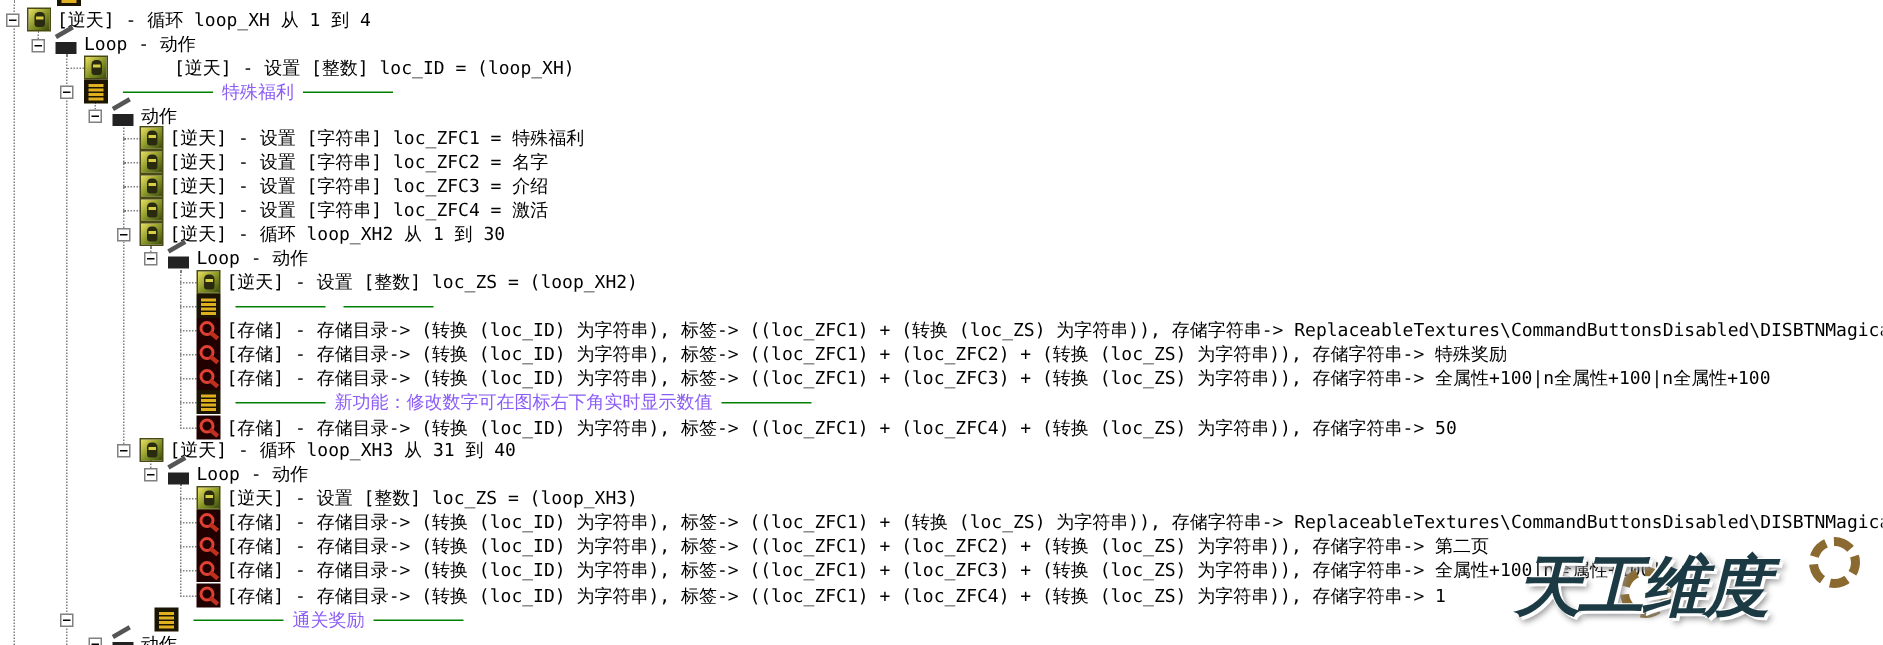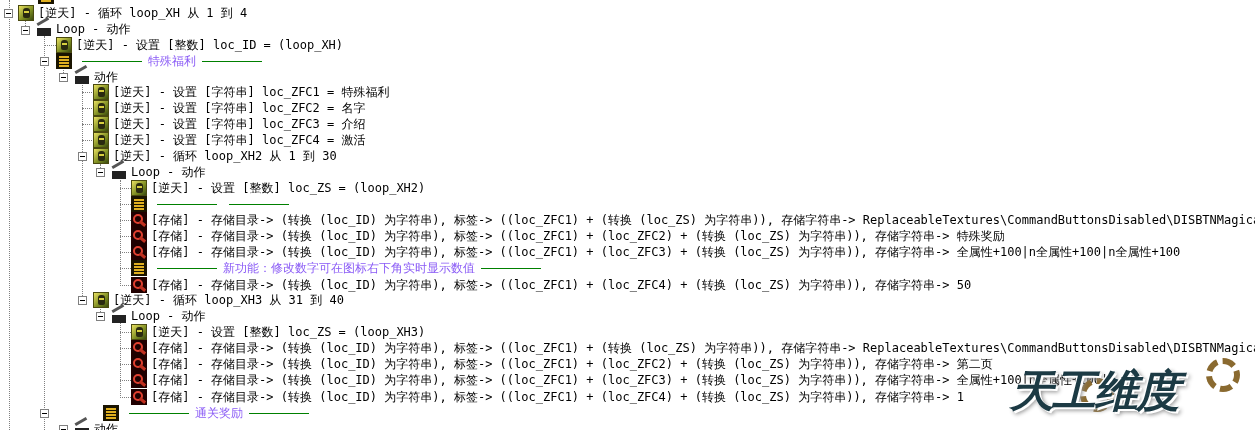--- a/index.html
+++ b/index.html
@@ -56,21 +56,21 @@
     <span class="txt">[逆天] - 循环 loop_XH 从 1 到 4</span>
   </div>
 
   <div class="expander" style="left:21px;top:26px;"></div>
   <div class="row" style="left:36px;top:21px;">
     <span class="icon icon-clap"></span>
     <span class="txt">Loop - 动作</span>
   </div>
 
   <div class="hline" style="left:44px;top:45px;width:12px;"></div>
-  <div class="row" style="left:56px;top:37px;">
+  <div class="row" style="left:56px;top:37px;gap:40px;">
     <span class="icon icon-hero"></span>
     <span class="txt">[逆天] - 设置 [整数] loc_ID = (loop_XH)</span>
   </div>
 
   <div class="expander" style="left:40px;top:57px;"></div>
   <div class="row" style="left:56px;top:53px;">
     <span class="icon icon-comment"></span>
     <span class="rule"></span>
     <span class="txt green">特殊福利</span>
     <span class="rule"></span>

